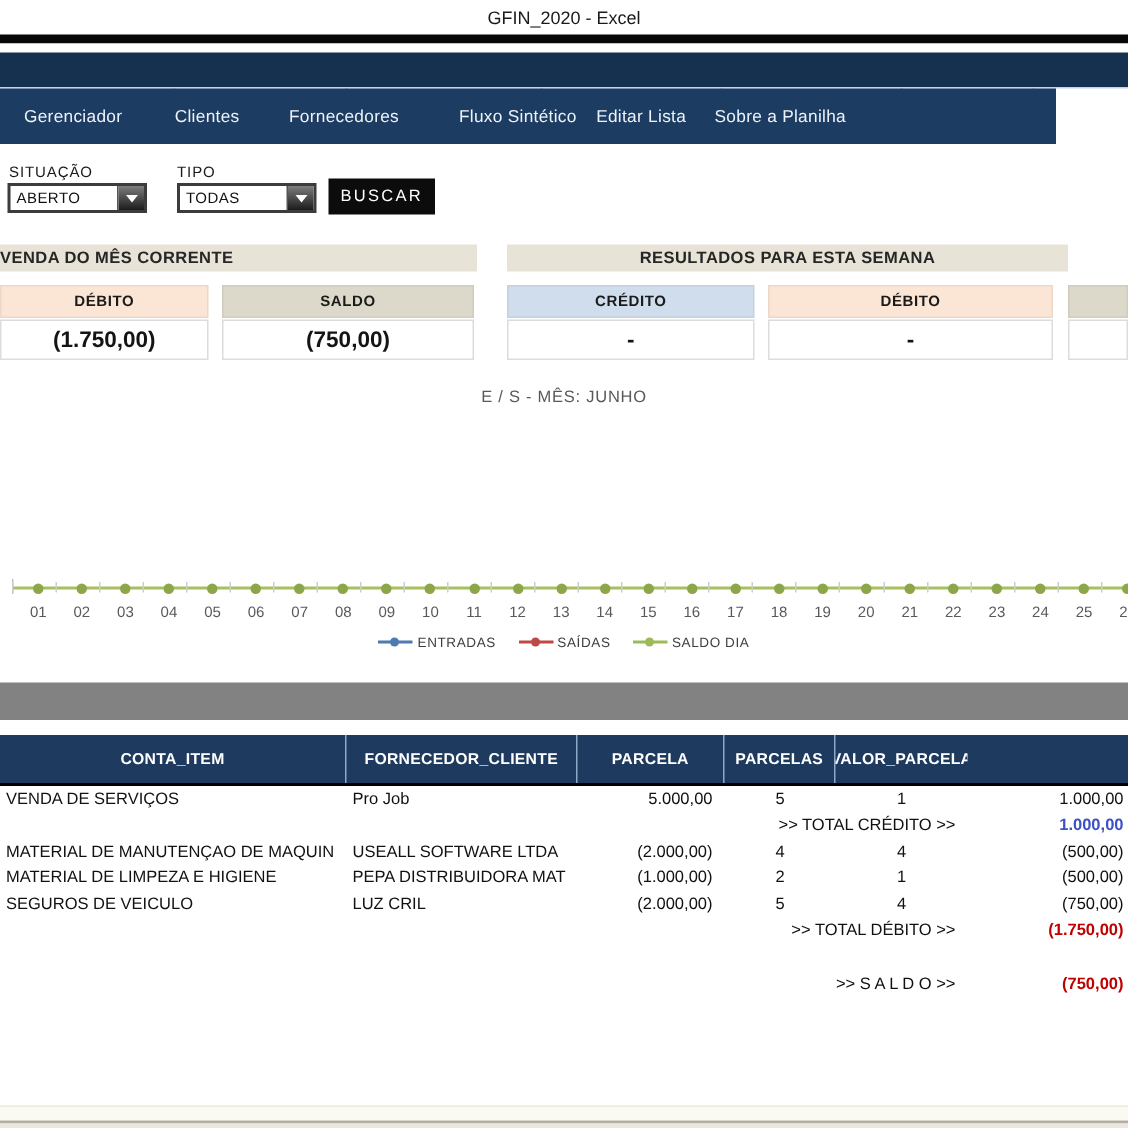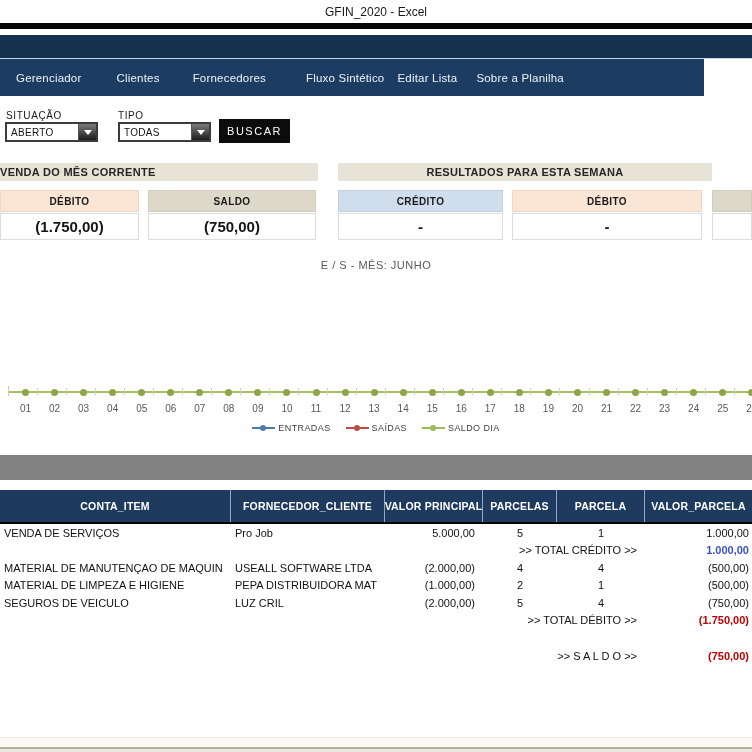--- a/index.html
+++ b/index.html
@@ -244,23 +244,22 @@
         <span class="legend-label">SALDO DIA</span>
       </div>
     </div>
 
   <div class="gray-band"></div>
 
   <div class="tbl">
     <div class="tbl-head" id="tbl-head">
         <div class="hc">CONTA_ITEM</div>
         <div class="hc">FORNECEDOR_CLIENTE</div>
-        <div class="hc">VALOR PRINCIPAL</div>
+        <div class="hc">PARCELA</div>
         <div class="hc">PARCELAS</div>
-        <div class="hc">PARCELA</div>
         <div class="hc">VALOR_PARCELA</div>
       </div>
     <div class="tbl-blackline"></div>
     <div id="tbl-body">
         <div class="trow">
           <div class="c-left">VENDA DE SERVIÇOS</div>
           <div class="c-left">Pro Job</div>
           <div class="c-right">5.000,00</div>
           <div class="c-center">5</div>
           <div class="c-center">1</div>

